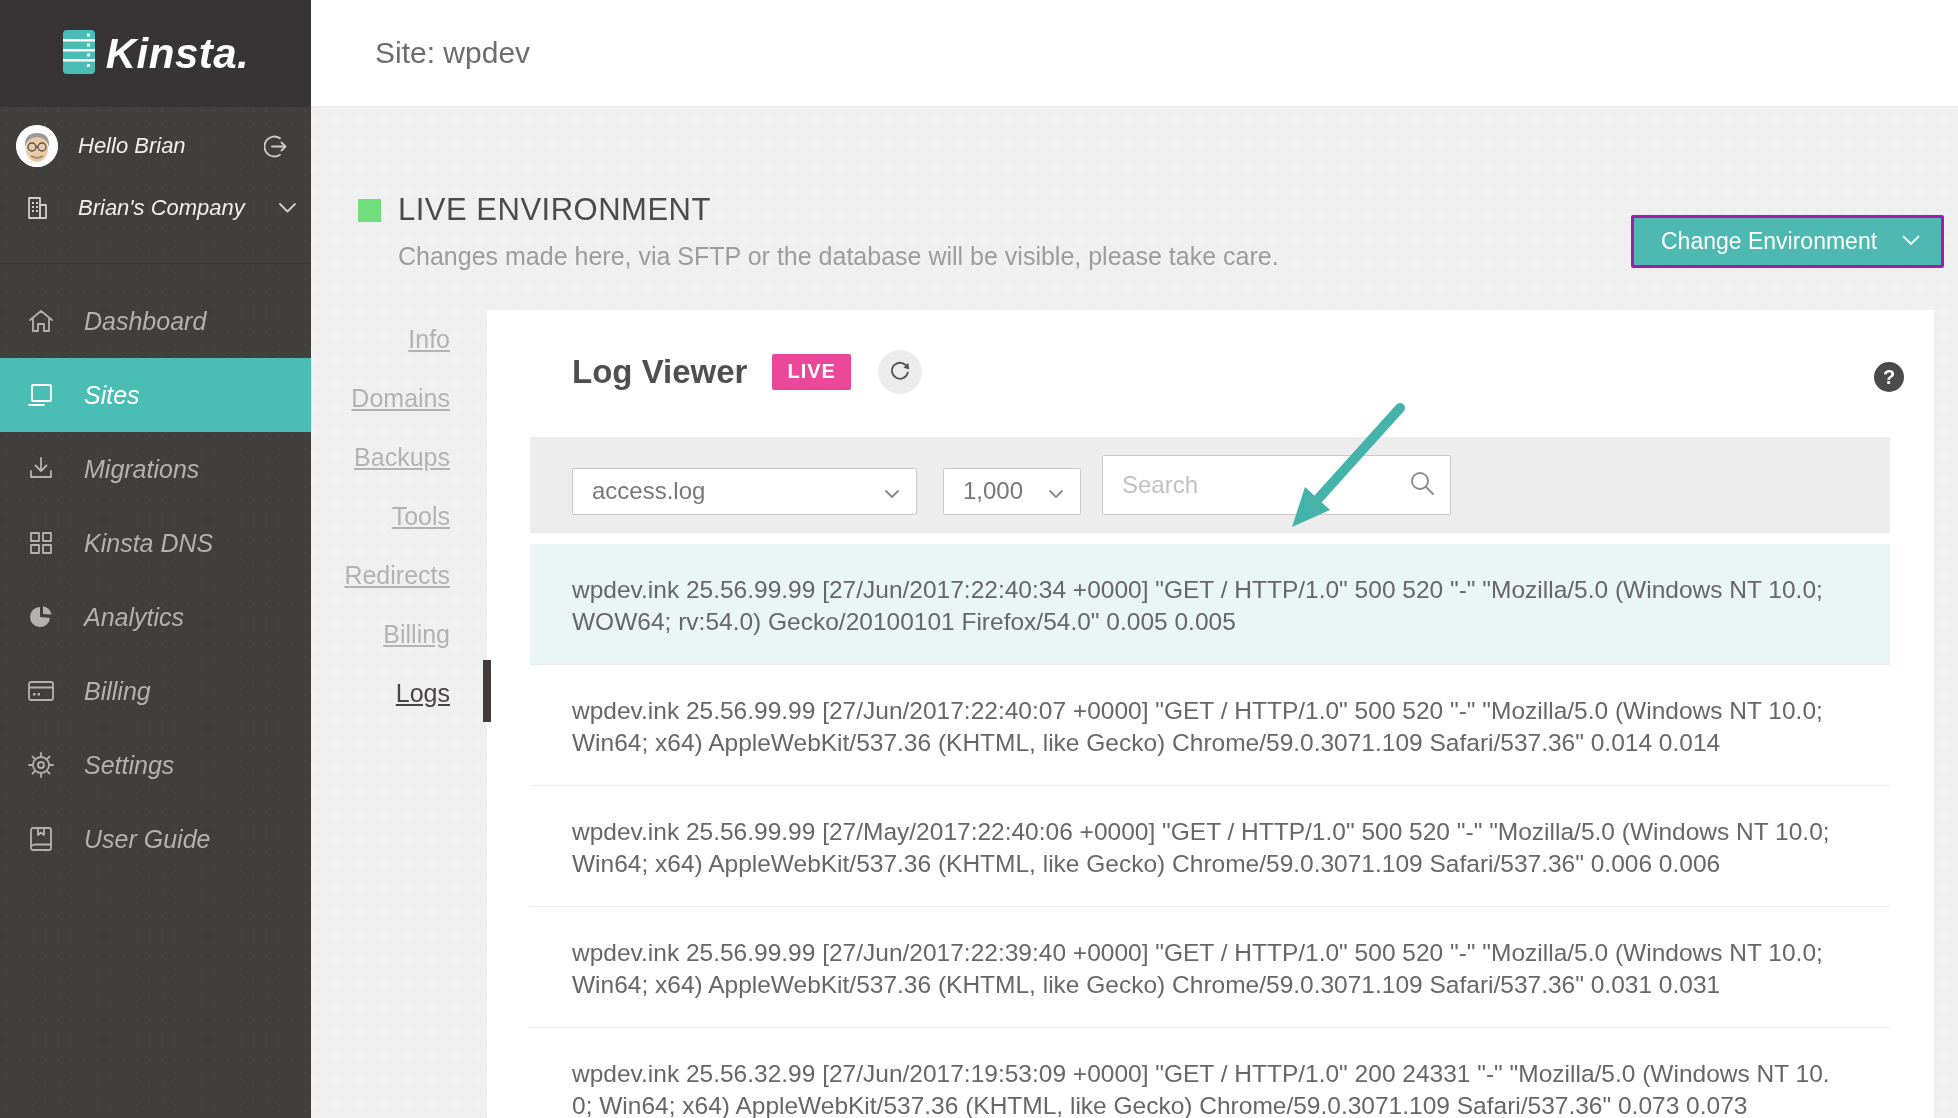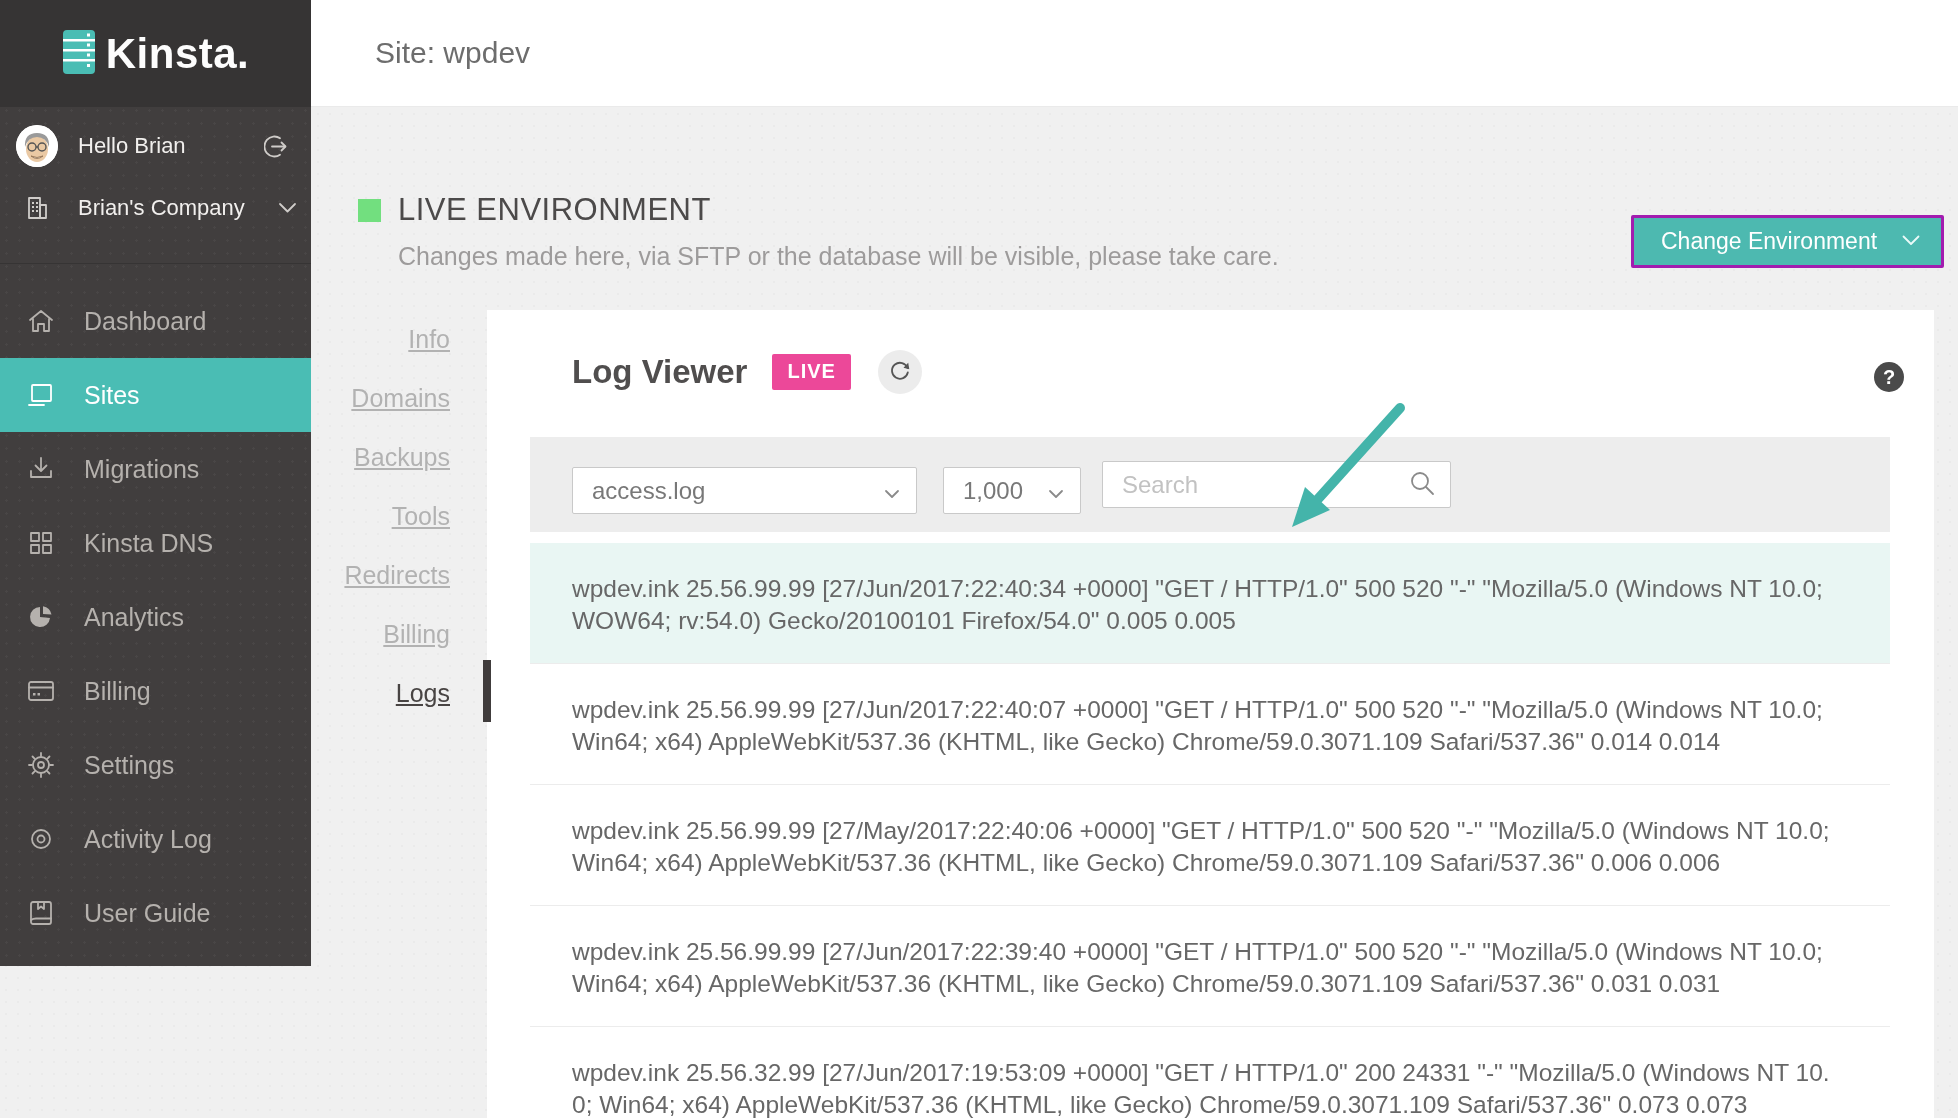--- a/index.html
+++ b/index.html
@@ -7,25 +7,26 @@
   body {
     font-family: "Liberation Sans", sans-serif;
     background:#f0f0f0;
     background-image: radial-gradient(rgba(0,0,0,0.025) 1px, transparent 1px);
     background-size: 12px 12px;
     position:relative;
     color:#555;
   }
   
   .sidebar{
-    position:absolute; left:0; top:0; width:311px; height:966px;
+    position:absolute; left:0; top:0; width:311px; height:1118px;
     background:#413e3e;
     background-image: radial-gradient(rgba(255,255,255,0.045) 1.2px, transparent 1.2px);
     background-size: 13px 13px;
     z-index:5;
+    font-style:italic;
   }
   .logo-area{
     height:107px; background:#363434; display:flex; align-items:center; justify-content:center;
     gap:10px;
   }
   .logo-text{ color:#fdfdfd; font-size:42px; font-weight:bold; letter-spacing:0.5px; }
   .user-area{ padding:18px 0 34px 16px; position:relative; border-bottom:1px solid #363434;}
   .user-row{ display:flex; align-items:center; height:42px; position:relative; }
   .company-row{ margin-top:20px; }
   .avatar{ width:42px; height:42px; border-radius:50%; overflow:hidden; background:#fff; flex:0 0 42px; }
@@ -95,21 +96,21 @@
   }
   .selectbox{
     background:#fff; border:1px solid #c9c9c9; border-radius:2px; height:47px;
     display:flex; align-items:center; justify-content:space-between; padding:0 16px 0 19px;
     font-size:24px; color:#787878; cursor:pointer;margin-top:12px;
   }
   .select-file{ width:345px; }
   .select-lines{ width:138px; margin-left:26px; }
   .search-box{
     width:349px; margin-left:21px; background:#fff; border:1px solid #c9c9c9; border-radius:2px;
-    height:47px; display:flex; align-items:center; padding:0 14px 0 19px;
+    height:60px; display:flex; align-items:center; padding:0 14px 0 19px;
   }
   .search-box input{
     border:none; outline:none; flex:1; font-size:24px; color:#777;
     font-family:"Liberation Sans", sans-serif; background:transparent; min-width:0;
   }
   .search-box input::placeholder{ color:#c2c2c2; }
   
   .log-list{ margin-top:11px; }
   .log-entry{
     padding:30px 42px 26px; border-bottom:1px solid #ececec;
@@ -257,29 +258,20 @@
               <line x1="20.4" y1="20.4" x2="22.5" y2="22.5"></line>
               <line x1="5.5" y1="22.5" x2="7.6" y2="20.4"></line>
               <line x1="20.4" y1="7.6" x2="22.5" y2="5.5"></line>
             </g>
           </svg>
       </span>
       <span class="nlabel">Settings</span>
     </div>
     <div class="nav-item">
       <span class="nicon">
-        <svg width="28" height="22" viewBox="0 0 28 22">
-            <circle class="st" cx="14" cy="11" r="9" stroke-width="2"></circle>
-            <circle class="st" cx="14" cy="11" r="3.5" stroke-width="2"></circle>
-          </svg>
-      </span>
-      <span class="nlabel">Activity Log</span>
-    </div>
-    <div class="nav-item">
-      <span class="nicon">
         <svg width="26" height="26" viewBox="0 0 26 26">
             <rect class="st" x="3" y="2" width="20" height="22" rx="2" stroke-width="2"></rect>
             <path class="st" d="M3 20 Q5 18.5 8 18.5 H23" stroke-width="2"></path>
             <path class="st" d="M10 2 V9 L13 6.5 L16 9 V2" stroke-width="1.8"></path>
           </svg>
       </span>
       <span class="nlabel">User Guide</span>
     </div>
   </div>
 </div>

